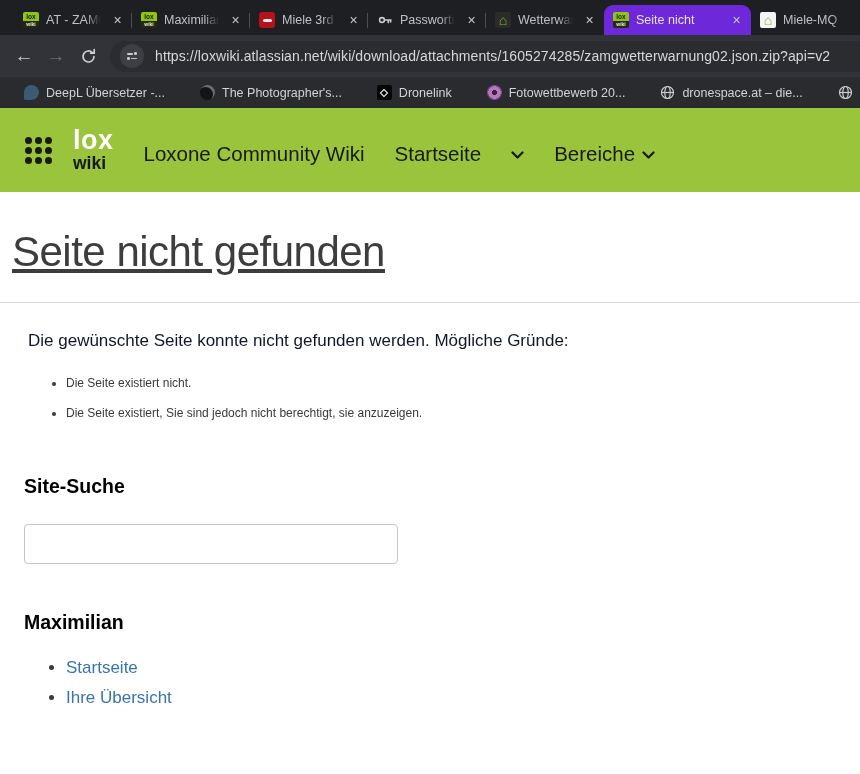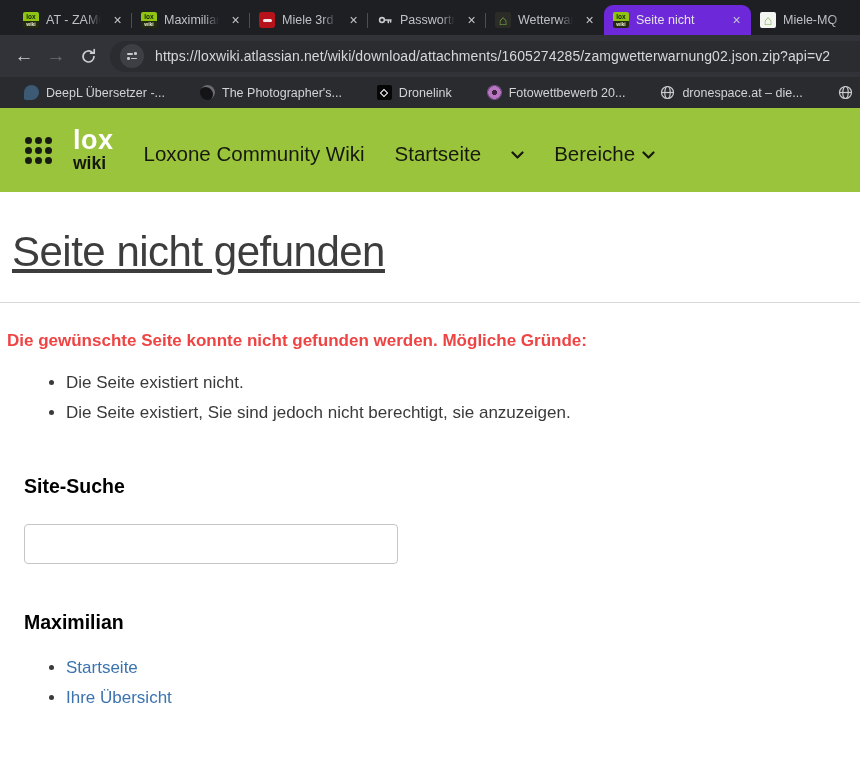--- a/index.html
+++ b/index.html
@@ -118,23 +118,23 @@
   .site-nav { display: flex; align-items: center; gap: 30px; font-size: 20.5px; color: #17190f; }
   .site-nav .nav-item { display: flex; align-items: center; gap: 7px; cursor: pointer; white-space: nowrap; margin-top: 8px; }
   .chev svg { display: block; margin-top: 3px; }
 
   
   .page-title {
     font-size: 42px; font-weight: 300; color: #3d3d3d;
     margin: 36px 12px 0; letter-spacing: -0.5px; text-decoration: underline;
   }
   .title-rule { border: none; border-top: 1px solid #d9d9d9; margin: 26px 0 0; }
-  .intro { font-size: 17px; color: #ef4444; margin: 28px 7px 0; font-weight: bold; }
+  .intro { font-size: 17px; color: #0f172a; margin: 28px 28px 0; }
   ul.reasons { margin: 17px 24px 0; padding-left: 42px; }
-  ul.reasons li { font-size: 17px; color: #3a3a3a; line-height: 30px; }
+  ul.reasons li { font-size: 12px; color: #3a3a3a; line-height: 30px; }
   .section-heading { font-size: 19.5px; font-weight: bold; color: #000000; margin: 47px 24px 0; }
   .search-row { display: flex; align-items: stretch; margin: 26px 24px 0; }
   .search-input {
     width: 374px; height: 40px; border: 1px solid #c5c5c5; border-radius: 4px;
     font-size: 16px; padding: 0 10px; color: #333; background: #fff; outline: none;
   }
   .search-btn {
     margin-left: 9px; height: 42px; margin-top: 0; padding: 0 19px;
     font-family: "Liberation Sans", sans-serif;
     font-size: 18px; color: #3c3c3c; background: #f5f5f5;

